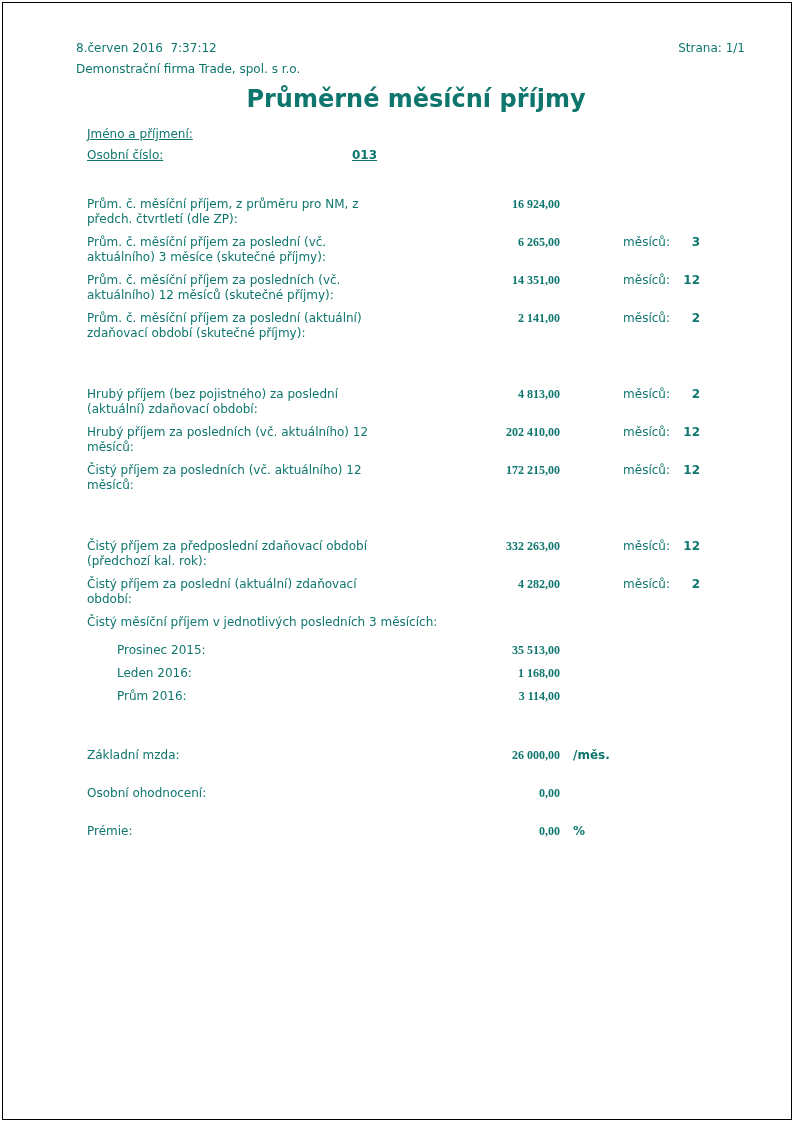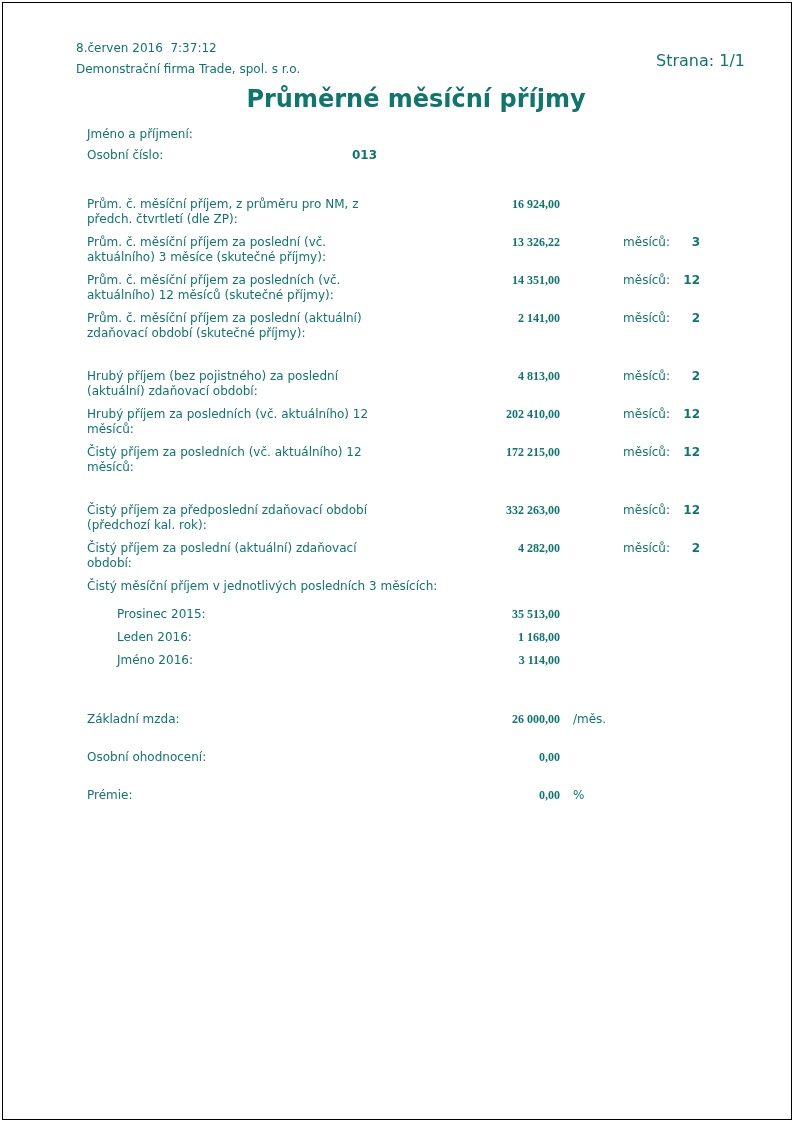--- a/index.html
+++ b/index.html
@@ -22,67 +22,67 @@
     position: relative;
     padding: 38px 49px 0 76px;
     font-size: 12px;
     line-height: 21px;
   }
   .datetime { white-space: pre; }
   .page-number {
     position: absolute;
     top: 38px;
     right: 49px;
-    font-size: 16px;
+    font-size: 12px;
     line-height: 21px;
-    margin-top: 12px;
   }
   .report-title {
     margin-top: 6px;
     padding-left: 87px;
     padding-right: 49px;
     text-align: center;
     font-size: 24px;
     line-height: 26px;
     font-weight: bold;
   }
   .employee {
     margin: 12px 49px 0 87px;
+    text-decoration: underline;
   }
   .employee .info-row {
     display: grid;
     grid-template-columns: 265px auto;
     font-size: 12px;
     line-height: 21px;
   }
   .employee .info-value { font-weight: bold; }
   .report-body {
     margin: 31px 49px 0 87px;
   }
-  .section { margin-top: 20px; }
+  .section { margin-top: 38px; }
   .section:first-child { margin-top: 0; }
   .sec-months { margin-top: 0; }
   .sec-salary { margin-top: 36px; }
   .row {
     display: grid;
     grid-template-columns: 300px 173px 110px 30px;
     align-items: start;
     min-height: 38px;
     font-size: 12px;
     line-height: 15px;
   }
   .row-caption {
     display: block;
     min-height: 28px;
   }
   .sec-months .row { min-height: 23px; }
   .sec-months .cell-label { padding-left: 30px; }
   .cell-value { text-align: right; font-weight: bold; font-family: Liberation Serif, serif; }
   .cell-mlabel { text-align: right; }
-  .cell-mlabel.suffix { text-align: left; padding-left: 13px; font-weight: normal; }
+  .cell-mlabel.suffix { text-align: left; padding-left: 13px; font-weight: bold; }
   .cell-mcount { text-align: right; font-weight: bold; }
 </style>
 </head>
 <body>
 
 <div class="page">
   <div class="page-border"></div>
 
   <div class="report-header">
     <div class="datetime">8.červen 2016  7:37:12</div>
@@ -105,21 +105,21 @@
   <div class="report-body">
       <div class="section sec-standard">
         <div class="row">
           <div class="cell-label">Prům. č. měsíční příjem, z průměru pro NM, z předch. čtvrtletí (dle ZP):</div>
           <div class="cell-value">16 924,00</div>
           <div class="cell-mlabel"></div>
           <div class="cell-mcount"></div>
         </div>
         <div class="row">
           <div class="cell-label">Prům. č. měsíční příjem za poslední (vč. aktuálního) 3 měsíce (skutečné příjmy):</div>
-          <div class="cell-value">13 326,22</div>
+          <div class="cell-value">6 265,00</div>
           <div class="cell-mlabel">měsíců:</div>
           <div class="cell-mcount">3</div>
         </div>
         <div class="row">
           <div class="cell-label">Prům. č. měsíční příjem za posledních (vč. aktuálního) 12 měsíců (skutečné příjmy):</div>
           <div class="cell-value">14 351,00</div>
           <div class="cell-mlabel">měsíců:</div>
           <div class="cell-mcount">12</div>
         </div>
         <div class="row">
@@ -173,21 +173,21 @@
           <div class="cell-mlabel"></div>
           <div class="cell-mcount"></div>
         </div>
         <div class="row">
           <div class="cell-label">Leden 2016:</div>
           <div class="cell-value">1 168,00</div>
           <div class="cell-mlabel"></div>
           <div class="cell-mcount"></div>
         </div>
         <div class="row">
-          <div class="cell-label">Jméno 2016:</div>
+          <div class="cell-label">Prům 2016:</div>
           <div class="cell-value">3 114,00</div>
           <div class="cell-mlabel"></div>
           <div class="cell-mcount"></div>
         </div>
       </div>
       <div class="section sec-salary">
         <div class="row">
           <div class="cell-label">Základní mzda:</div>
           <div class="cell-value">26 000,00</div>
           <div class="cell-mlabel suffix">/měs.</div>

